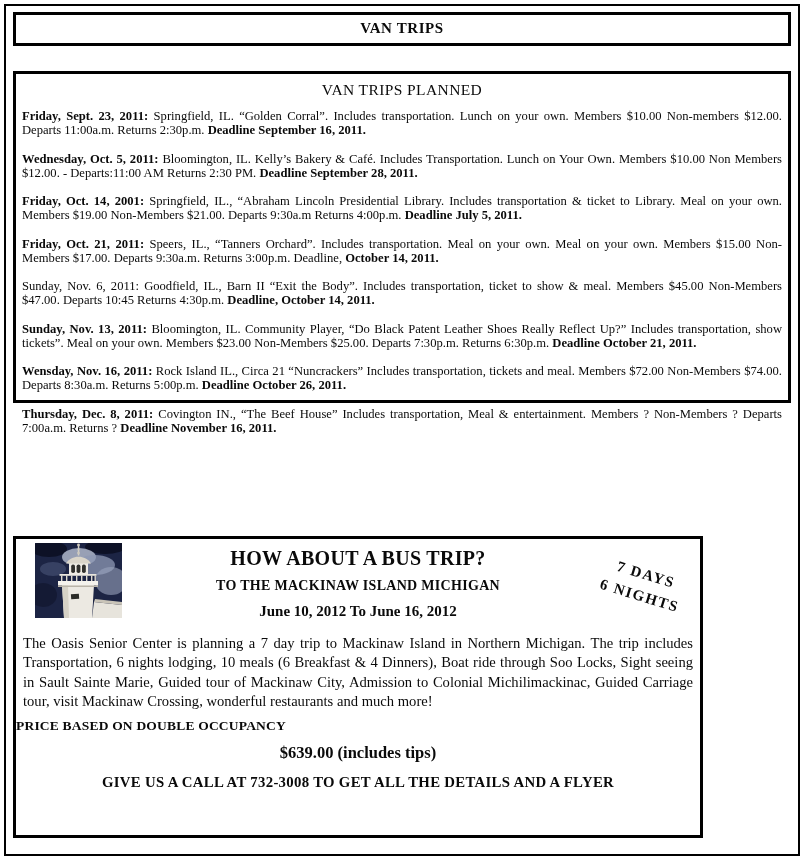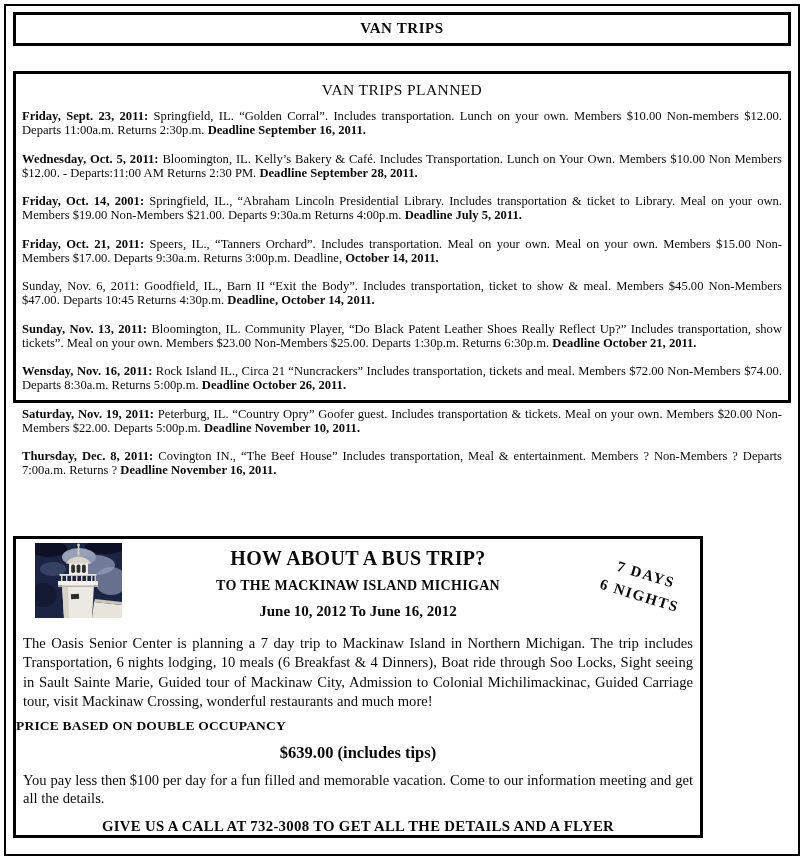--- a/index.html
+++ b/index.html
@@ -82,25 +82,24 @@
   <p class="trip"><b>Friday, Sept. 23, 2011:</b><span>  Springfield, IL. “Golden Corral”.  Includes transportation.  Lunch on your own.  Members $10.00 Non-members $12.00. Departs 11:00a.m. Returns 2:30p.m.</span> <b>Deadline September 16, 2011.</b></p>
 
   <p class="trip"><b>Wednesday, Oct. 5, 2011:</b><span>  Bloomington, IL. Kelly’s Bakery &amp; Café.  Includes Transportation.  Lunch on Your Own.  Members $10.00 Non Members $12.00. - Departs:11:00 AM Returns 2:30 PM.</span> <b>Deadline  September 28, 2011.</b></p>
 
   <p class="trip"><b>Friday, Oct. 14, 2001:</b><span>  Springfield, IL., “Abraham Lincoln Presidential Library.  Includes transportation &amp; ticket to Library.  Meal on your own. Members $19.00 Non-Members $21.00.  Departs 9:30a.m Returns 4:00p.m.</span> <b>Deadline July 5, 2011.</b></p>
 
   <p class="trip"><b>Friday, Oct. 21, 2011:</b><span>  Speers, IL., “Tanners Orchard”.  Includes transportation.  Meal on your own. Meal on your own.  Members $15.00 Non-Members $17.00.  Departs 9:30a.m. Returns 3:00p.m.  Deadline,</span> <b>October 14, 2011.</b></p>
 
   <p class="trip"><b class="not-bold">Sunday, Nov. 6, 2011:</b><span>  Goodfield, IL., Barn II “Exit the Body”.  Includes transportation, ticket to show &amp; meal.  Members $45.00 Non-Members $47.00.  Departs 10:45 Returns 4:30p.m.</span> <b>Deadline, October 14, 2011.</b></p>
 
-  <p class="trip"><b>Sunday, Nov. 13, 2011:</b><span>  Bloomington, IL. Community Player, “Do Black Patent Leather Shoes Really Reflect Up?”  Includes transportation, show tickets”.  Meal on your own.  Members $23.00 Non-Members $25.00.  Departs 1:30p.m. Returns 6:30p.m.</span> <b>Deadline October 21, 2011.</b></p>
+  <p class="trip"><b>Sunday, Nov. 13, 2011:</b><span>  Bloomington, IL. Community Player, “Do Black Patent Leather Shoes Really Reflect Up?”  Includes transportation, show tickets”.  Meal on your own.  Members $23.00 Non-Members $25.00.  Departs 7:30p.m. Returns 6:30p.m.</span> <b>Deadline October 21, 2011.</b></p>
 
   <p class="trip"><b>Wensday, Nov. 16, 2011:</b><span>  Rock Island IL., Circa 21 “Nuncrackers”  Includes transportation, tickets and meal.  Members $72.00 Non-Members $74.00.  Departs 8:30a.m. Returns 5:00p.m.</span> <b>Deadline October 26, 2011.</b></p>
 
-  <p class="trip"><b>Saturday, Nov.  19, 2011:</b><span>  Peterburg, IL. “Country Opry” Goofer guest.  Includes transportation &amp; tickets.  Meal on your own.  Members $20.00 Non-Members $22.00.  Departs 5:00p.m.</span> <b>Deadline November 10, 2011.</b></p>
 
   <p class="trip"><b>Thursday, Dec. 8, 2011:</b><span>  Covington IN., “The Beef House”  Includes transportation, Meal &amp; entertainment.  Members ?  Non-Members ?  Departs 7:00a.m. Returns  ?</span> <b>Deadline November 16, 2011.</b></p>
 </div>
 </div>
 
 <div class="box bus-box">
   <svg class="photo" viewBox="0 0 87 75" aria-hidden="true">
     <rect x="0" y="0" width="87" height="75" fill="#1c2444"></rect>
     <ellipse cx="14" cy="6" rx="18" ry="8" fill="#0d1126"></ellipse>
     <ellipse cx="70" cy="4" rx="20" ry="7" fill="#0d1126"></ellipse>
@@ -150,15 +149,14 @@
   </div>
 
   <div class="badge">
     <div>7 DAYS</div>
     <div>6 NIGHTS</div>
   </div>
 
   <p class="bus-desc">The Oasis Senior Center is planning a 7 day trip to Mackinaw Island in Northern Michigan. The trip includes Transportation, 6 nights  lodging, 10 meals (6 Breakfast &amp; 4 Dinners), Boat ride through Soo Locks, Sight seeing in Sault Sainte Marie, Guided tour of Mackinaw City, Admission to Colonial Michilimackinac, Guided Carriage tour, visit Mackinaw Crossing, wonderful restaurants  and much more!</p>
   <div class="price-heading">PRICE BASED ON DOUBLE OCCUPANCY</div>
   <div class="price">$639.00 (includes tips)</div>
-  <p class="bus-note">You pay less then $100 per day for a fun filled and  memorable vacation. Come to our information meeting and get all the details.</p>
   <div class="cta">GIVE US A CALL AT 732-3008 TO GET ALL THE DETAILS AND A FLYER</div>
 </div>
 
 </body></html>

